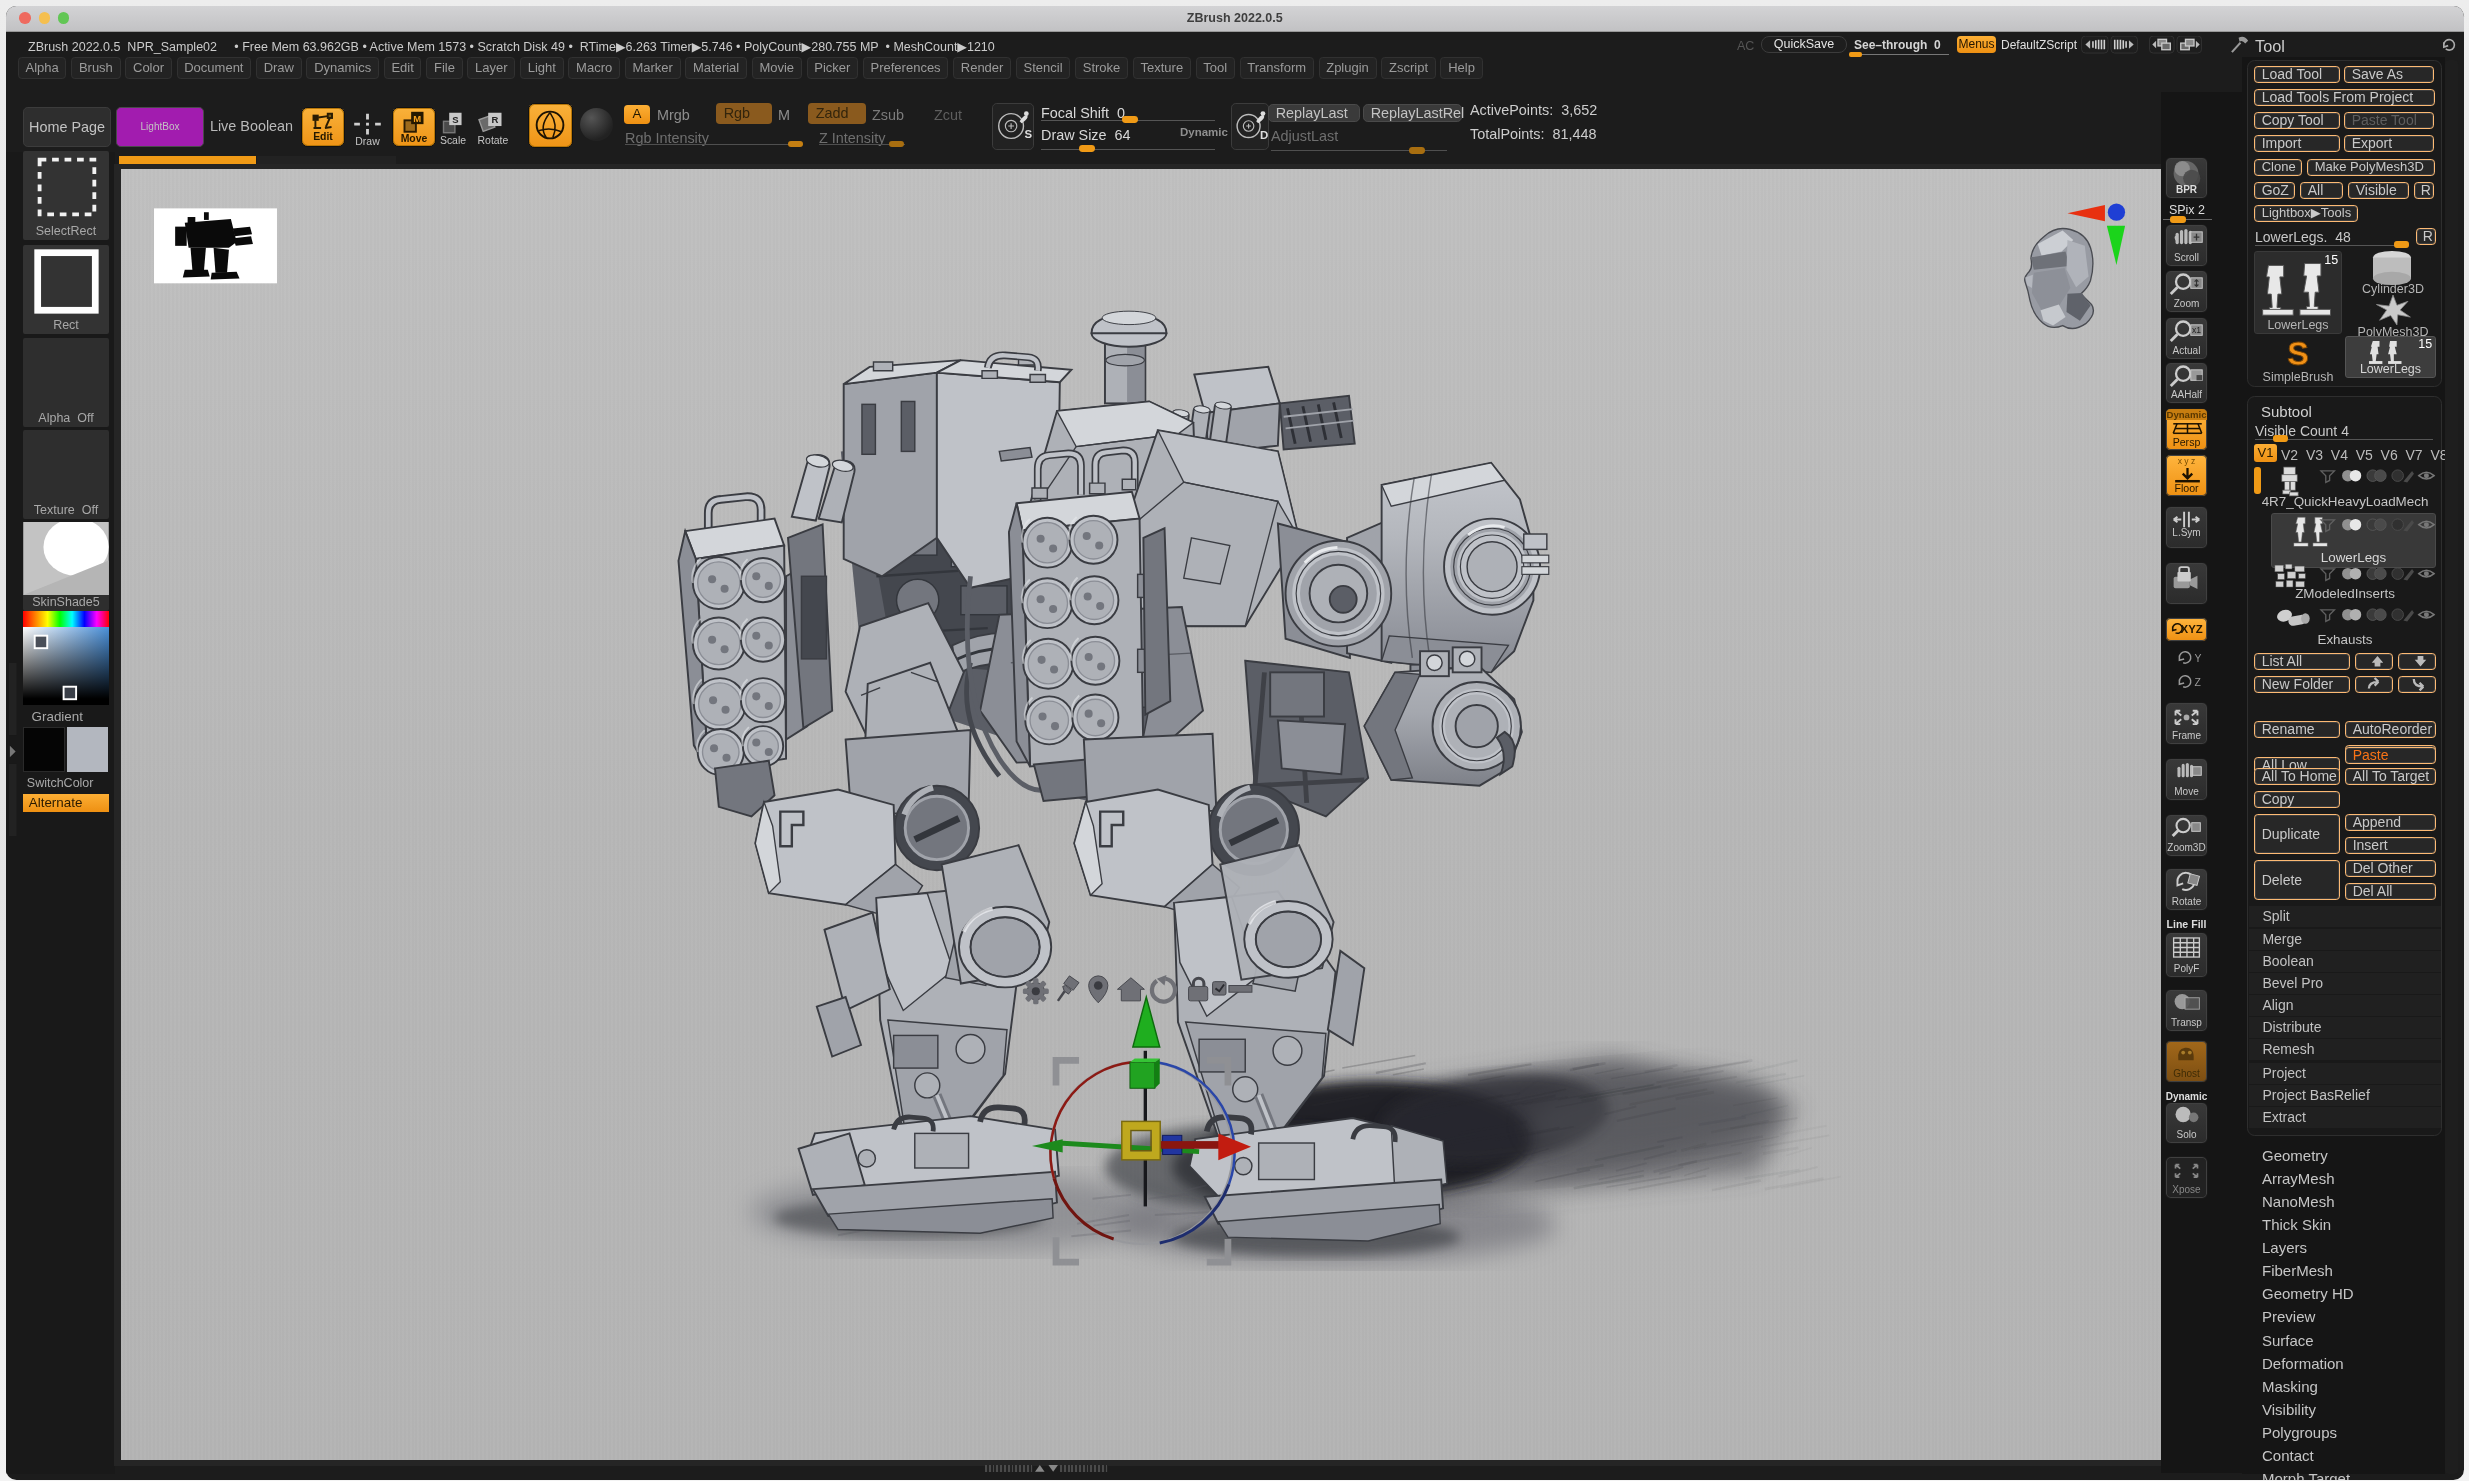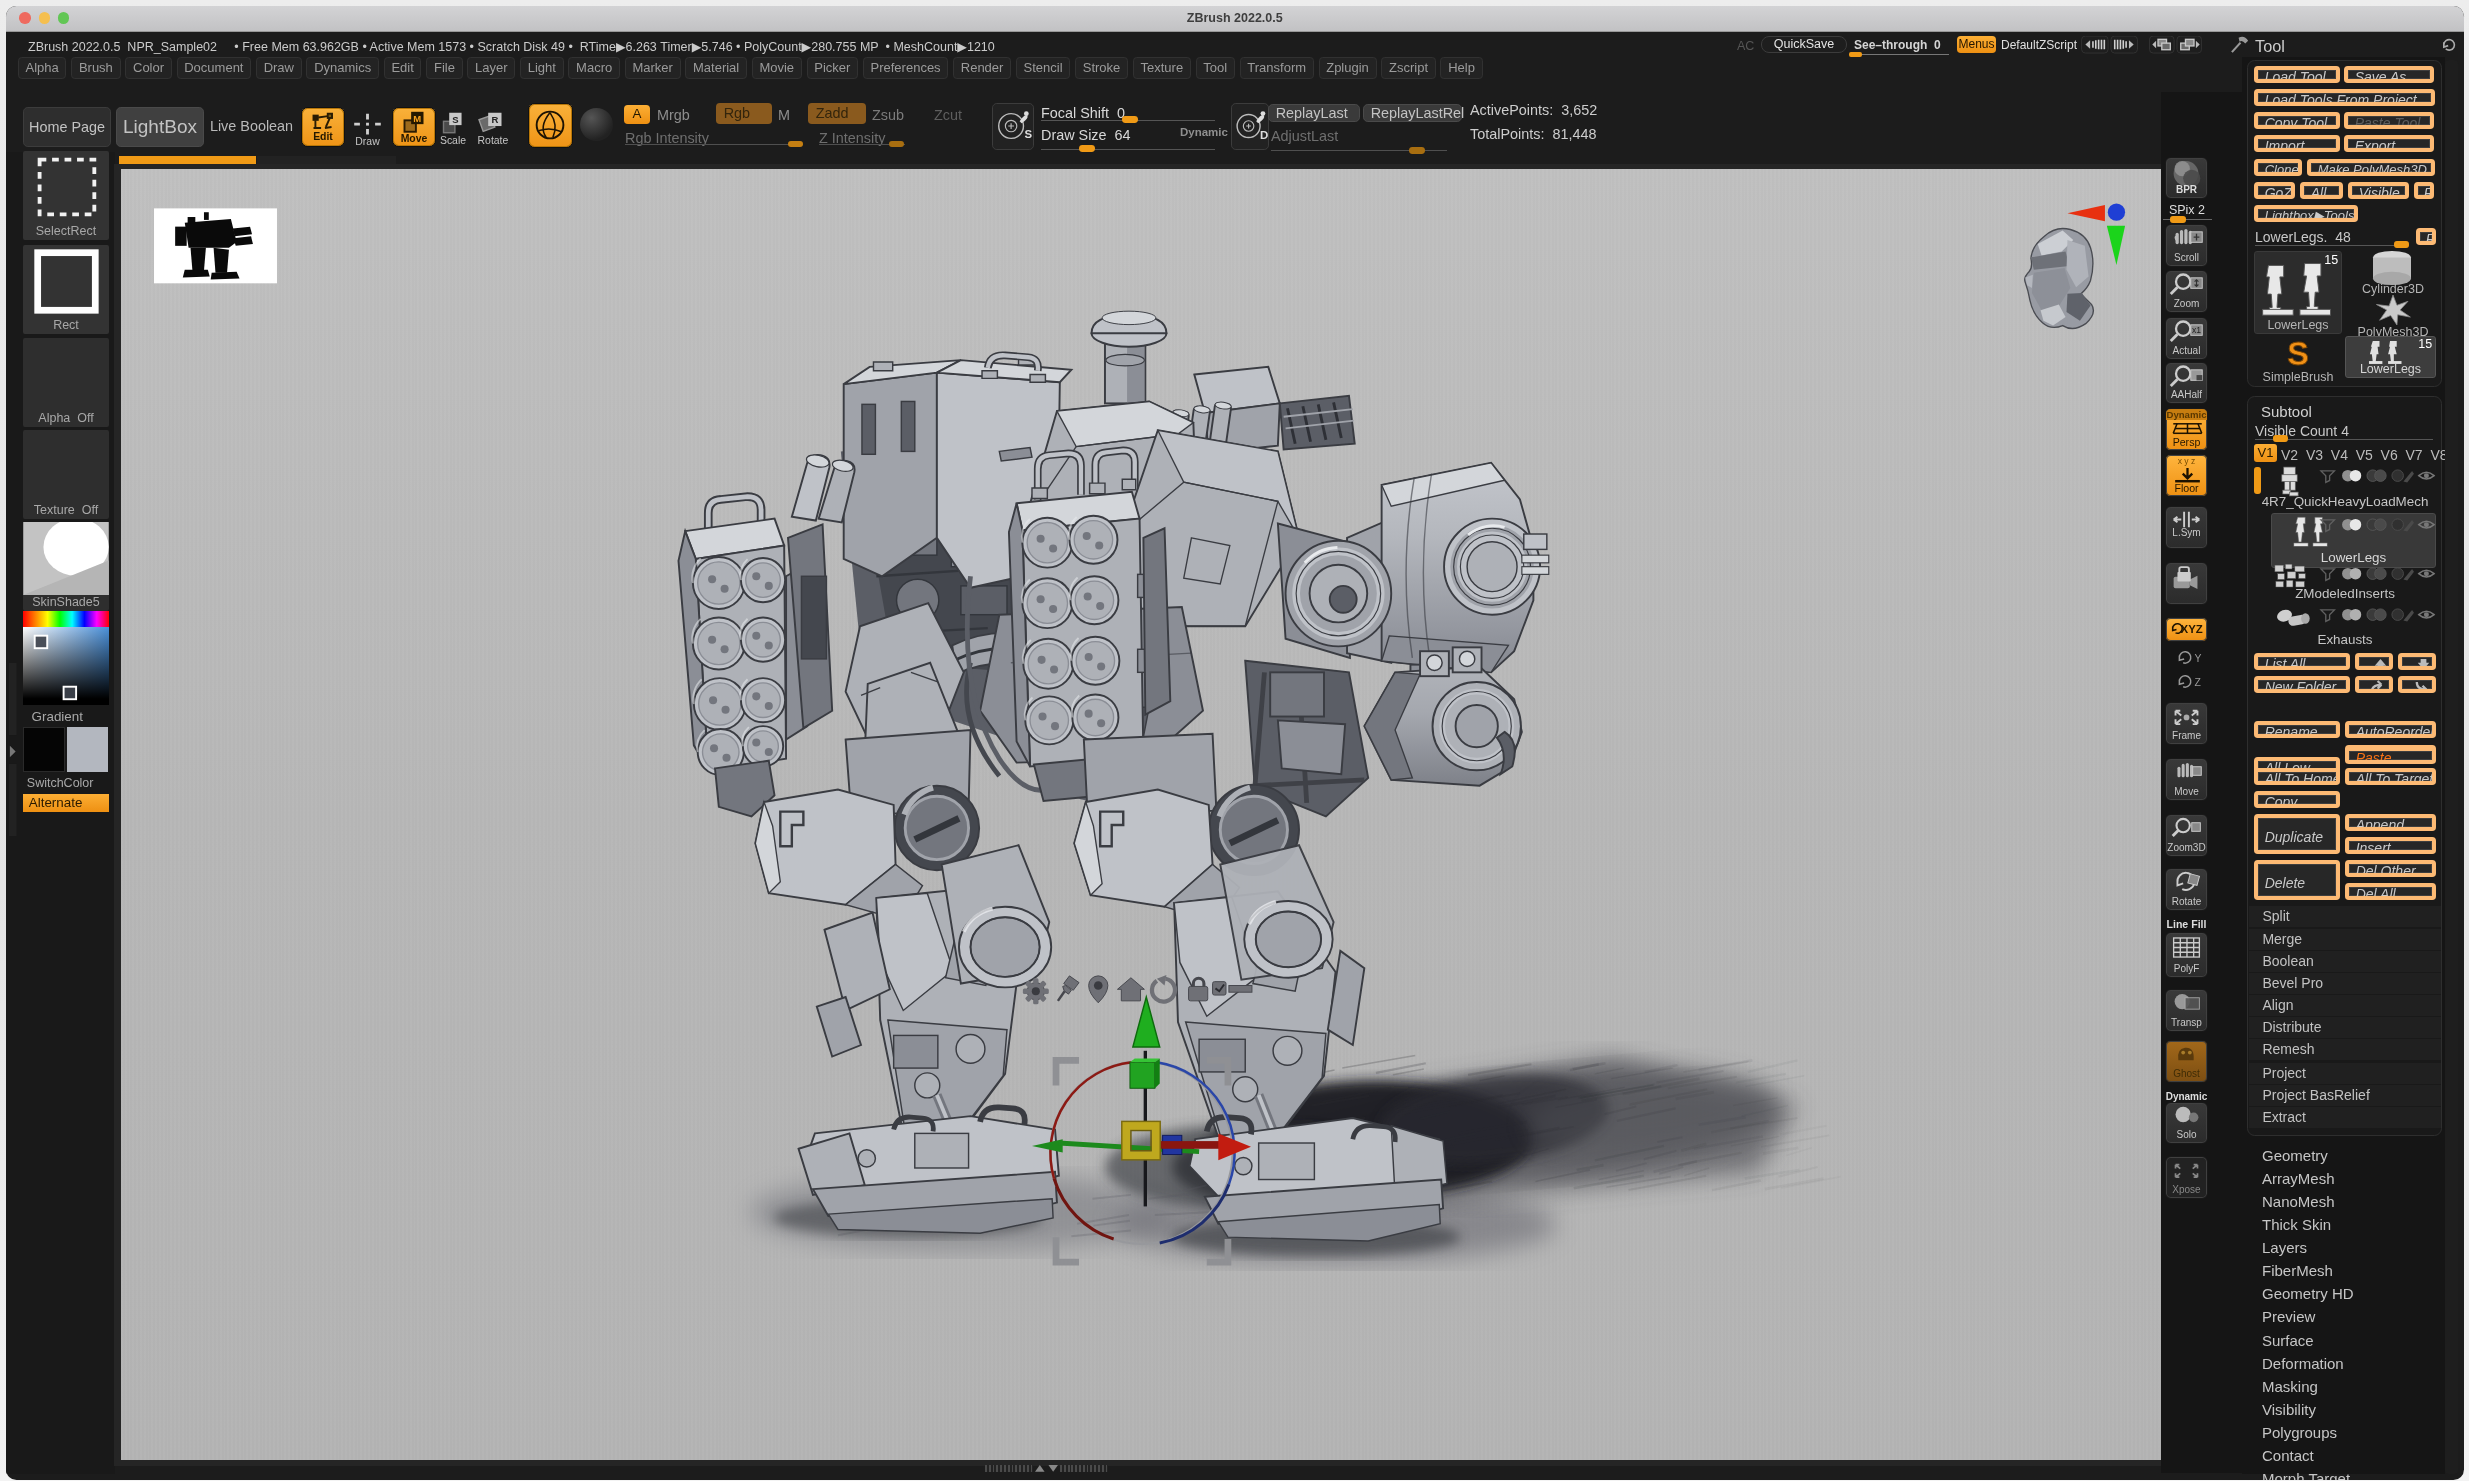--- a/index.html
+++ b/index.html
@@ -18,21 +18,21 @@
 #leftbar{position:absolute;left:5.8px;top:152px;width:109px;height:1322px;background:#191919;}
 #canvasborder{position:absolute;left:114px;top:164px;width:2052px;height:1302px;background:#252525;}
 #canvas{position:absolute;left:121px;top:169px;width:2040px;height:1291px;background:
  repeating-linear-gradient(90deg,rgba(255,255,255,.01) 0 1.9px,rgba(0,0,0,.012) 1.9px 3.8px),
  linear-gradient(#c0c0c0,#b7b7b7 50%,#b4b4b4);}
 #iconstrip{position:absolute;left:2161px;top:92px;width:82px;height:1381px;background:#151515;}
 #rightpanel{position:absolute;left:2242px;top:57px;width:203px;height:1417px;background:#151515;}
 #rscroll{position:absolute;left:2445px;top:60px;width:13.4px;height:1414px;background:#1e1e1e;border-radius:3.8px;}
 .ib{position:absolute;left:2165px;width:43px;background:linear-gradient(#393939,#2b2b2b);border:1px solid #191919;box-shadow:0 0 0 1px #404040 inset;border-radius:5.8px;color:#c9c9c9;font-size:10px;text-align:center;}
 .ibo{background:linear-gradient(#ffb53e,#ee9012) !important;color:#3a2800 !important;}
-.rbtn{position:absolute;height:17.3px;background:#272727;border:4px solid #fdba74;box-shadow:0 0 0 1px #3e3e3e inset;border-radius:3.8px;color:#c9c9c9;font-size:14px;line-height:14.4px;padding-left:6.7px;overflow:hidden;white-space:nowrap;font-style:italic;}
+.rbtn{position:absolute;height:17.3px;background:#272727;border:1px solid #fdba74;box-shadow:0 0 0 1px #3e3e3e inset;border-radius:3.8px;color:#c9c9c9;font-size:14px;line-height:14.4px;padding-left:6.7px;overflow:hidden;white-space:nowrap;}
 .rtxt{position:absolute;color:#c9c9c9;font-size:14px;white-space:nowrap;}
 .sechead{position:absolute;left:2262px;color:#c6c6c6;font-size:15px;white-space:nowrap;}
 .flatrow{position:absolute;left:2249px;width:192px;height:22px;background:#202020;border-bottom:1px solid #191919;color:#c2c2c2;font-size:14px;line-height:21px;padding-left:13.4px;}
 .lbl{position:absolute;color:#a8a8a8;font-size:12.5px;text-align:center;}
 .ltile{position:absolute;left:23px;width:86px;background:#333;border-radius:1.9px;}
 </style>
 </head>
 <body>
 <div id="desktop">
 <div id="win">
@@ -83,21 +83,21 @@
       <g fill="none" stroke="#c9c9c9" stroke-width="1.4">
               <rect x="33" y="7.5" width="9" height="7" fill="#6a6a6a"></rect>
               <rect x="38" y="3.5" width="9" height="7" fill="#8a8a8a"></rect>
             </g>
       <path d="M53 9 L49 5 V13 Z" fill="#bbb"></path>
     </svg>
   </div>
   <div id="menurow"><span class="mi">Alpha</span><span class="mi">Brush</span><span class="mi">Color</span><span class="mi">Document</span><span class="mi">Draw</span><span class="mi">Dynamics</span><span class="mi">Edit</span><span class="mi">File</span><span class="mi">Layer</span><span class="mi">Light</span><span class="mi">Macro</span><span class="mi">Marker</span><span class="mi">Material</span><span class="mi">Movie</span><span class="mi">Picker</span><span class="mi">Preferences</span><span class="mi">Render</span><span class="mi">Stencil</span><span class="mi">Stroke</span><span class="mi">Texture</span><span class="mi">Tool</span><span class="mi">Transform</span><span class="mi">Zplugin</span><span class="mi">Zscript</span><span class="mi">Help</span></div>
   <div id="toolbar">
     <div class="btn" style="left:23px;top:107px;width:88px;height:40px;font-size:14.4px;text-align:center;line-height:38px;">Home Page</div>
-    <div class="btn" style="left:116px;top:107px;width:88px;height:40px;font-size:19px;text-align:center;line-height:38px;background:#404040;border-color:#4a4a4a;">LightBox</div>
+    <div class="btn" style="left:116px;top:107px;width:88px;height:40px;font-size:10px;text-align:center;line-height:38px;background:#a21caf;border-color:#4a4a4a;">LightBox</div>
     <div style="position:absolute;left:208px;top:107px;width:87px;height:40px;color:#b9b9b9;font-size:14.4px;text-align:center;line-height:38px;">Live Boolean</div>
     <div class="obtn" style="left:301px;top:107px;width:44px;height:40px;">
       <svg width="42" height="38" viewBox="0 0 44 40">
               <g fill="none" stroke="#2a1c03" stroke-width="2">
                 <rect x="12" y="8" width="4.5" height="4.5" fill="#2a1c03"></rect>
                 <rect x="27" y="6" width="4.5" height="4.5" fill="#7a5a10"></rect>
                 <path d="M17 10 L27 8.5"></path>
                 <path d="M14 13 V20"></path>
                 <path d="M29 11 L25 20"></path>
                 <path d="M12 21 H20 M24 21 L31 20"></path>

